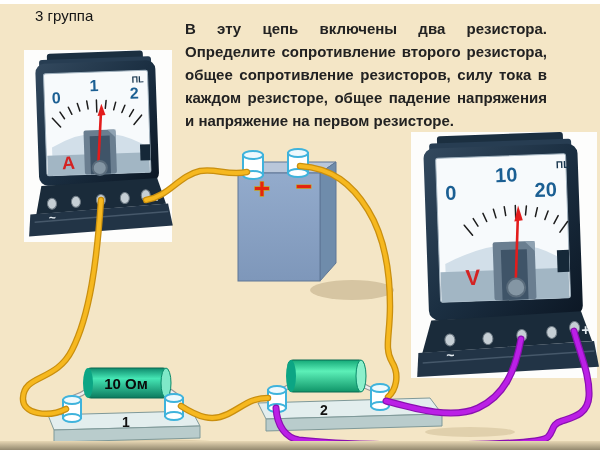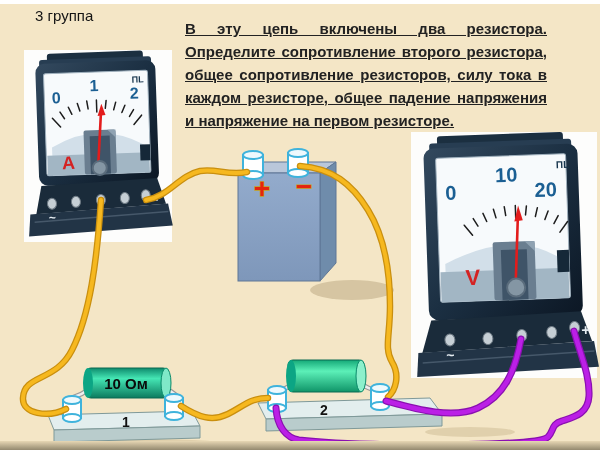--- a/index.html
+++ b/index.html
@@ -7,21 +7,21 @@
   .slide{position:relative;width:600px;height:450px;overflow:hidden;
     background:
       radial-gradient(circle at 20% 30%, rgba(255,255,255,.25) 0 2px, transparent 3px),
       radial-gradient(circle at 70% 60%, rgba(180,150,90,.08) 0 3px, transparent 4px),
       #f4e6c6;}
   .top-strip{position:absolute;left:0;top:0;width:600px;height:4px;background:#ffffff;}
   .bottom-strip{position:absolute;left:0;bottom:0;width:600px;height:9px;
     background:linear-gradient(#e7d7b4,#93896f);}
   .group-title{position:absolute;left:35px;top:7px;font-size:15px;color:#141414;}
   .problem-text{position:absolute;left:185px;top:18px;width:362px;
-    font-size:15px;line-height:1.53;font-weight:bold;color:#222;text-align:justify;text-decoration:underline;}
+    font-size:15px;line-height:1.53;font-weight:bold;color:#222;text-align:justify;}
   .clip-box{position:absolute;background:#fdfdfc;}
   .clip-ammeter{left:24px;top:50px;width:148px;height:192px;}
   .clip-voltmeter{left:411px;top:132px;width:186px;height:246px;}
   .meter-svg{display:block;transform:rotate(-2deg);}
   .scene{position:absolute;left:0;top:0;width:600px;height:450px;}
   svg text{font-family:"Liberation Sans",sans-serif;}
   .scale-num{fill:#1b5f93;font-weight:bold;}
   .unit-letter{fill:#d42222;font-weight:bold;}
   .meter-mark{fill:#16344c;font-weight:bold;}
   .base-sym{fill:#e6edf2;font-weight:bold;}

